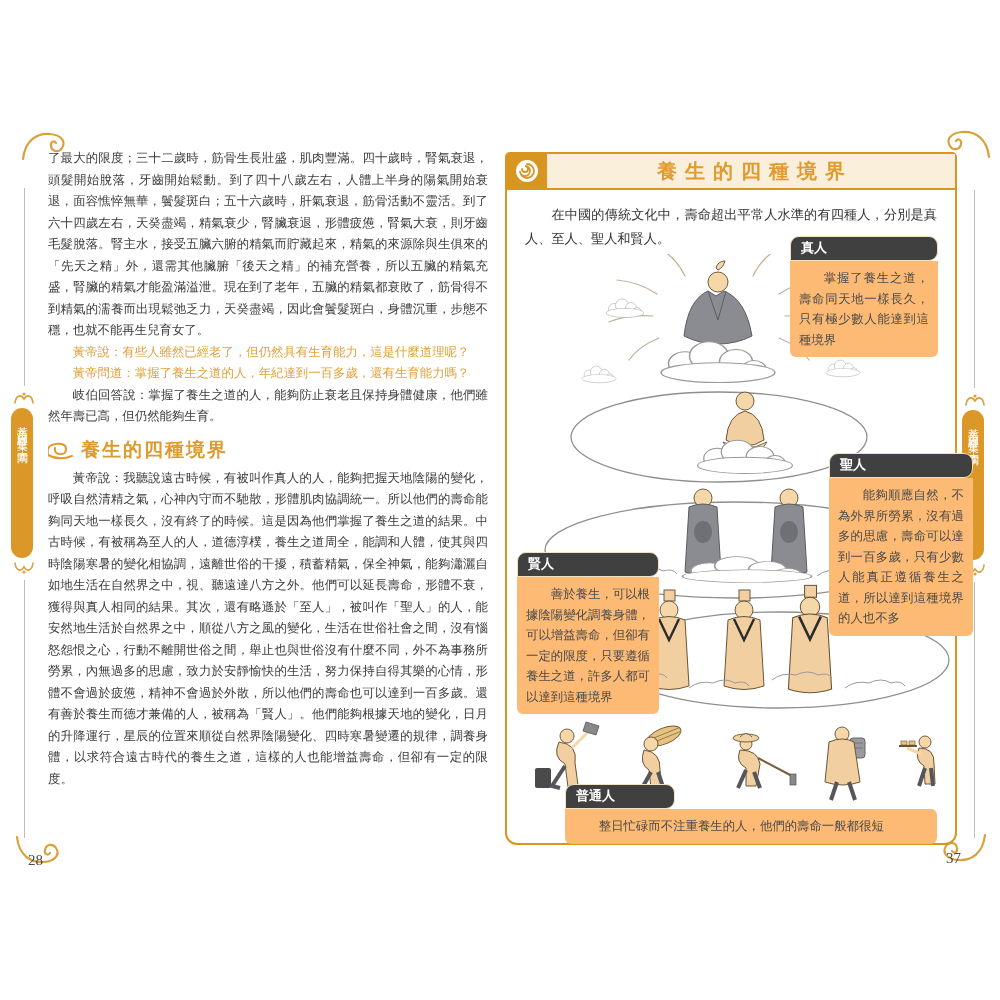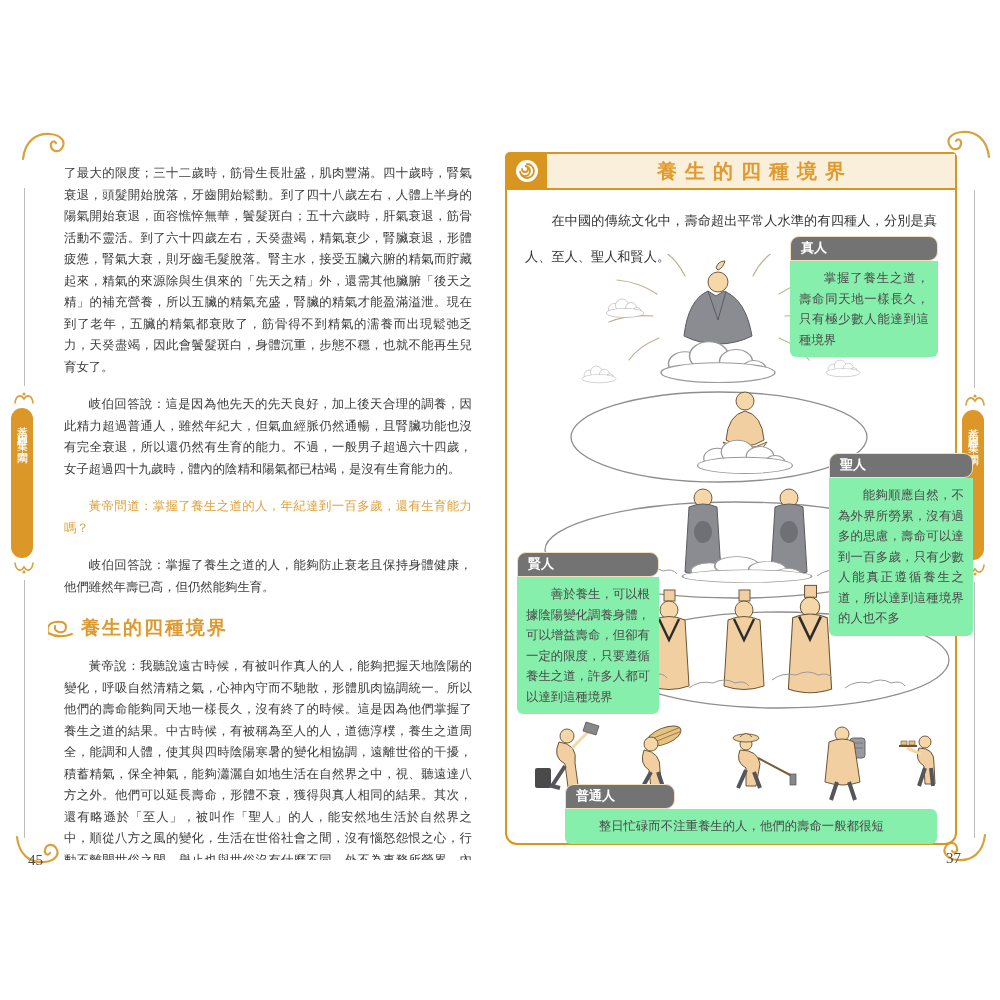--- a/index.html
+++ b/index.html
@@ -1,21 +1,21 @@
 <!DOCTYPE html>
 <html><head>
 <meta charset="utf-8">
 <style>
   html,body{margin:0;padding:0;background:#fff;}
   .page{position:relative;width:1000px;height:1000px;background:#fff;overflow:hidden;
         font-family:"Liberation Sans","DejaVu Sans",sans-serif;}
   
   .left-col{position:absolute;left:48px;top:148px;width:440px;height:712px;overflow:hidden;
             font-size:12.4px;line-height:21.5px;color:#3b3b3b;text-align:justify;}
-  .left-col p{margin:16px;font-family:Liberation Mono, monospace;}
+  .left-col p{margin:0;}
   .para{text-indent:2em;}
   .noindent{text-indent:0;}
   .speaker{color:#DFA13B;text-indent:2em;}
   .sec-head{display:flex;align-items:center;gap:7px;margin:9px 0 5px -4px;
             color:#DE9A2E;font-size:19px;font-weight:bold;line-height:26px;letter-spacing:2px;}
   .pagenum{position:absolute;font-family:"Liberation Serif","DejaVu Serif",serif;
            font-size:15px;color:#4a4a4a;}
   
   .vrule{position:absolute;width:1px;background:#bcbcbc;}
   .vtab{position:absolute;width:22px;height:150px;background:#DB9727;border-radius:11px;
@@ -23,28 +23,28 @@
   .vtab span{writing-mode:vertical-rl;color:#fff;font-size:11px;letter-spacing:3px;padding-top:9px;}
   .orn{position:absolute;}
   .flourish{position:absolute;}
   
   .frame{position:absolute;left:505px;top:152px;width:452px;height:693px;box-sizing:border-box;
          border:2px solid #D8951F;border-radius:5px 5px 12px 12px;background:#fff;}
   .titlebar{display:flex;height:34px;border-bottom:2px solid #D8951F;}
   .emblem{width:40px;background:#D8951F;display:flex;align-items:center;justify-content:center;}
   .titletxt{flex:1;background:#F9EFDB;display:flex;align-items:center;justify-content:center;
             color:#E09A2E;font-size:20px;font-weight:bold;letter-spacing:8px;text-indent:8px;}
-  .intro{margin:13px 18px 0;font-size:13.2px;line-height:36px;text-indent:2em;color:#333;text-align:justify;}
+  .intro{margin:13px 18px 0;font-size:13.2px;line-height:24px;text-indent:2em;color:#333;text-align:justify;}
   .diagram{position:absolute;left:0;top:100px;width:452px;height:592px;}
   .diagram-svg{position:absolute;left:0;top:0;}
   .lvl{position:absolute;}
-  .lvl-pill{display:block;background:#737373;color:#fff;font-size:13px;font-weight:bold;
+  .lvl-pill{display:block;background:#404040;color:#fff;font-size:13px;font-weight:bold;
             padding:2px 10px 3px;border-radius:9px 9px 9px 0;box-sizing:border-box;
             border:1px solid #F2E0BE;}
-  .lvl-body{background:#86efac;padding:7px 9px;font-size:12.4px;line-height:20.5px;
+  .lvl-body{background:#fdba74;padding:7px 9px;font-size:12.4px;line-height:20.5px;
             text-align:justify;text-indent:2em;color:#4a4a4a;border-radius:0 0 6px 6px;}
   .lvl-commoner .lvl-pill{width:110px;}
   .lvl-commoner .lvl-body{width:372px;box-sizing:border-box;text-indent:2em;border-radius:0 6px 6px 6px;}
 </style>
 </head>
 <body>
 
 <div class="page">
 
   <svg class="flourish" style="left:20px;top:128px" width="52" height="34" viewBox="0 0 52 34">
@@ -83,32 +83,32 @@
   <div class="vtab" style="left:962px;top:410px">
       <span>黃帝內經全集·素問</span>
     </div>
   <svg class="orn" style="left:963px;top:562px;transform:scaleY(-1)" width="24" height="16" viewBox="0 0 24 16">
       <path d="M3,13 C4,5 9,4 12,9 C15,4 20,5 21,13" stroke="#D8A13C" stroke-width="1.6" fill="none" stroke-linecap="round"></path>
       <circle cx="12" cy="4" r="1.6" fill="#D8A13C"></circle>
     </svg>
 
   <div class="left-col">
     <p class="para noindent">了最大的限度；三十二歲時，筋骨生長壯盛，肌肉豐滿。四十歲時，腎氣衰退，頭髮開始脫落，牙齒開始鬆動。到了四十八歲左右，人體上半身的陽氣開始衰退，面容憔悴無華，鬢髮斑白；五十六歲時，肝氣衰退，筋骨活動不靈活。到了六十四歲左右，天癸盡竭，精氣衰少，腎臟衰退，形體疲憊，腎氣大衰，則牙齒毛髮脫落。腎主水，接受五臟六腑的精氣而貯藏起來，精氣的來源除與生俱來的「先天之精」外，還需其他臟腑「後天之精」的補充營養，所以五臟的精氣充盛，腎臟的精氣才能盈滿溢泄。現在到了老年，五臟的精氣都衰敗了，筋骨得不到精氣的濡養而出現鬆弛乏力，天癸盡竭，因此會鬢髮斑白，身體沉重，步態不穩，也就不能再生兒育女了。</p>
-    <p class="para">岐伯回答說：這是因為他先天的先天良好，加上後天合理的調養，因此精力超過普通人，雖然年紀大，但氣血經脈仍然通暢，且腎臟功能也沒有完全衰退，所以還仍然有生育的能力。不過，一般男子超過六十四歲，女子超過四十九歲時，體內的陰精和陽氣都已枯竭，是沒有生育能力的。</p>
+    <p class="speaker">黃帝說：有些人雖然已經老了，但仍然具有生育能力，這是什麼道理呢？</p>
     <p class="speaker">黃帝問道：掌握了養生之道的人，年紀達到一百多歲，還有生育能力嗎？</p>
     <p class="para">岐伯回答說：掌握了養生之道的人，能夠防止衰老且保持身體健康，他們雖然年壽已高，但仍然能夠生育。</p>
     <div class="sec-head">
       <svg width="30" height="20" viewBox="0 0 30 20">
           <path d="M4,15 Q2,5 12,4 Q22,3 22,9 Q22,15 15,14 Q10,13 11,8 M4,15 q11,6 24,1" stroke="#DE9A2E" stroke-width="2" fill="none" stroke-linecap="round"></path>
         </svg>
       <span>養生的四種境界</span>
     </div>
     <p class="para">黃帝說：我聽說遠古時候，有被叫作真人的人，能夠把握天地陰陽的變化，呼吸自然清精之氣，心神內守而不馳散，形體肌肉協調統一。所以他們的壽命能夠同天地一樣長久，沒有終了的時候。這是因為他們掌握了養生之道的結果。中古時候，有被稱為至人的人，道德淳樸，養生之道周全，能調和人體，使其與四時陰陽寒暑的變化相協調，遠離世俗的干擾，積蓄精氣，保全神氣，能夠瀟灑自如地生活在自然界之中，視、聽遠達八方之外。他們可以延長壽命，形體不衰，獲得與真人相同的結果。其次，還有略遜於「至人」，被叫作「聖人」的人，能安然地生活於自然界之中，順從八方之風的變化，生活在世俗社會之間，沒有惱怒怨恨之心，行動不離開世俗之間，舉止也與世俗沒有什麼不同，外不為事務所勞累，內無過多的思慮，致力於安靜愉快的生活，努力保持自得其樂的心情，形體不會過於疲憊，精神不會過於外散，所以他們的壽命也可以達到一百多歲。還有善於養生而德才兼備的人，被稱為「賢人」。他們能夠根據天地的變化，日月的升降運行，星辰的位置來順從自然界陰陽變化、四時寒暑變遷的規律，調養身體，以求符合遠古時代的養生之道，這樣的人也能增益壽命，但卻有一定的限度。</p>
   </div>
-  <div class="pagenum" style="left:28px;top:852px">45</div>
+  <div class="pagenum" style="left:28px;top:852px">28</div>
 
   <div class="frame">
     <div class="titlebar">
       <div class="emblem">
         <svg width="26" height="26" viewBox="0 0 26 26">
           <circle cx="13" cy="13" r="11" fill="#ffffff"></circle>
           <path d="M13,6 a7,7 0 1 1 -7,7 a5,5 0 1 0 5,-5 a3,3 0 1 1 -3,3" fill="none" stroke="#D8951F" stroke-width="1.8" stroke-linecap="round"></path>
         </svg>
       </div>
       <div class="titletxt">養生的四種境界</div>

